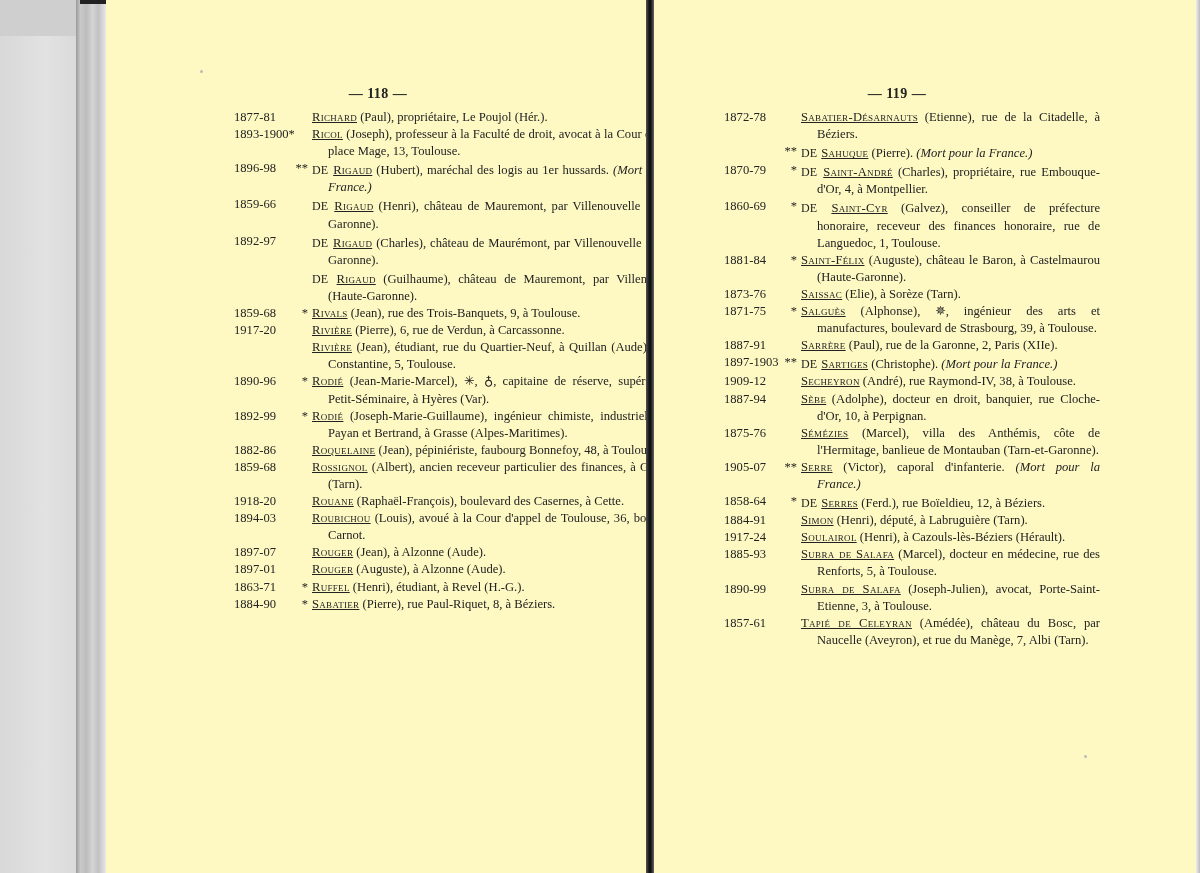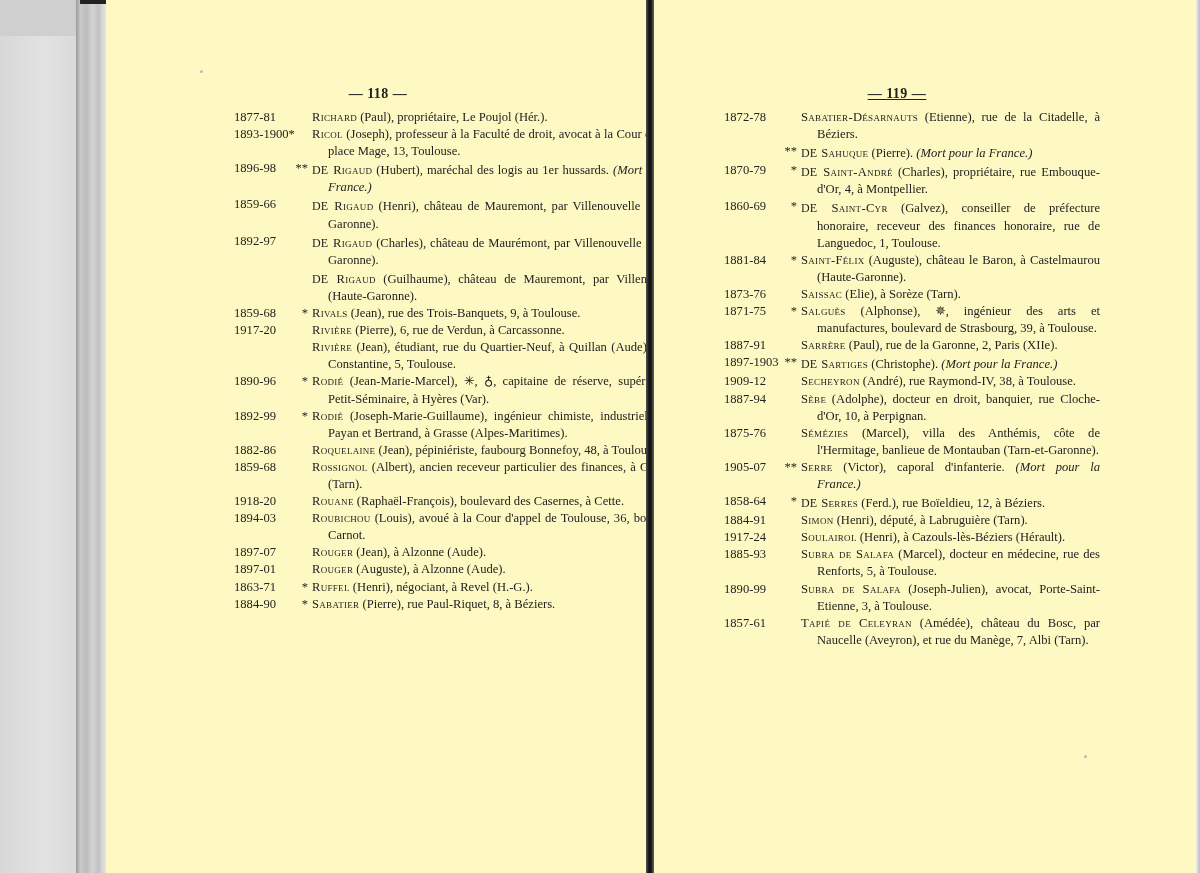--- a/index.html
+++ b/index.html
@@ -27,31 +27,31 @@
   .gutter {
     position:absolute; left:646px; top:0; width:8px; height:873px;
     background:linear-gradient(90deg,#555 0%,#111 40%,#111 60%,#666 100%);
   }
   .right-edge { position:absolute; right:0; top:0; width:4px; height:873px; background:linear-gradient(90deg,#eee,#bbb); }
   .page-number {
     position:absolute; top:86px; width:100%; text-align:center;
     font-size:14px; font-weight:bold; letter-spacing:0.5px;
   }
   .page-left .page-number { left:-108px; width:760px; }
-  .page-right .page-number { left:-30px; width:546px;text-decoration:underline; }
+  .page-right .page-number { left:-30px; width:546px; }
   .entries { position:absolute; top:109px; }
   .page-left .entries { left:104px; width:474px; }
   .page-right .entries { left:70px; width:376px; }
   .entry { display:flex; font-size:12.6px; line-height:17.1px; }
   .years { flex:0 0 auto; white-space:nowrap; }
   .page-left .years { width:56px;margin-left:24px; }
   .page-right .years { width:55px; }
   .mark { flex:0 0 auto; width:18px; text-align:right; padding-right:4px; white-space:nowrap; }
   .body { flex:1 1 auto; text-indent:0; padding-left:16px; text-indent:-16px; text-align:justify; }
-  .name { font-variant:small-caps; letter-spacing:0.3px; }
+  .name { font-variant:small-caps; letter-spacing:0.3px;text-decoration:underline; }
   .particle { font-variant:small-caps; font-size:17px; }
   .it { font-style:italic; }
   .speck { position:absolute; width:3px; height:3px; border-radius:50%; background:#bbb; }
 </style>
 </head>
 <body>
 
 <div class="scanner-edge"></div>
 <div class="scanner-edge-top"></div>
 <div class="binding-strip"></div>
@@ -141,21 +141,21 @@
         <span class="body"><span class="name">Rouger</span><span> (Jean), à Alzonne (Aude).</span></span>
       </div>
       <div class="entry">
         <span class="years">1897-01</span>
         <span class="mark"></span>
         <span class="body"><span class="name">Rouger</span><span> (Auguste), à Alzonne (Aude).</span></span>
       </div>
       <div class="entry">
         <span class="years">1863-71</span>
         <span class="mark">*</span>
-        <span class="body"><span class="name">Ruffel</span><span> (Henri), négociant, à Revel (H.-G.).</span></span>
+        <span class="body"><span class="name">Ruffel</span><span> (Henri), étudiant, à Revel (H.-G.).</span></span>
       </div>
       <div class="entry">
         <span class="years">1884-90</span>
         <span class="mark">*</span>
         <span class="body"><span class="name">Sabatier</span><span> (Pierre), rue Paul-Riquet, 8, à Béziers.</span></span>
       </div>
     </div>
   <div class="speck" style="left:94px;top:70px;"></div>
 </div>
 

